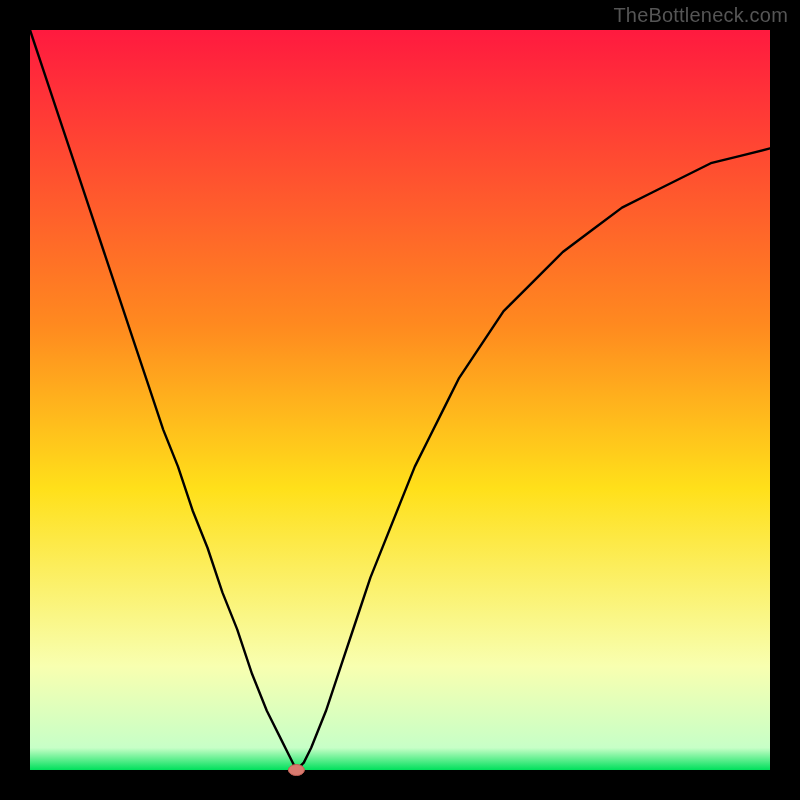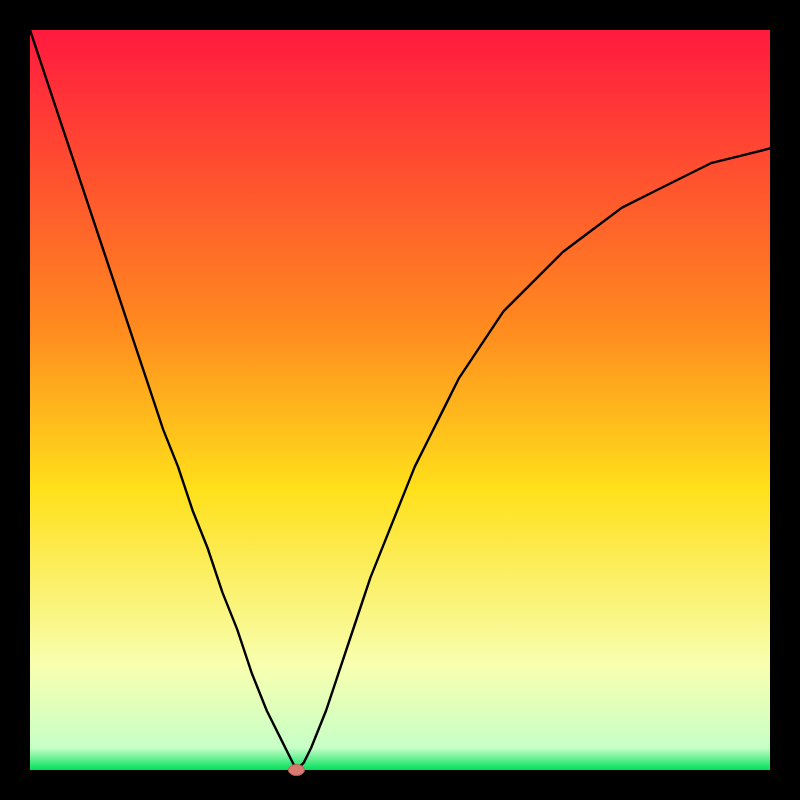--- a/index.html
+++ b/index.html
@@ -30,20 +30,21 @@
   svg.plot {
     position: absolute;
     top: 0;
     left: 0;
   }
 </style>
 </head>
 <body>
 <div class="stage">
 
+  <div class="watermark" style="color: rgb(85, 85, 85);">TheBottleneck.com</div>
 
   <svg class="plot" width="800" height="800" viewBox="0 0 800 800">
     <defs>
       <linearGradient id="bg-grad" x1="0" y1="0" x2="0" y2="1">
       <stop offset="0%" stop-color="#ff1a3f"></stop>
           <stop offset="40%" stop-color="#ff8a1f"></stop>
           <stop offset="62%" stop-color="#ffe01a"></stop>
           <stop offset="86%" stop-color="#f8ffb0"></stop>
           <stop offset="97%" stop-color="#c7ffc7"></stop>
           <stop offset="100%" stop-color="#00e05c"></stop>

